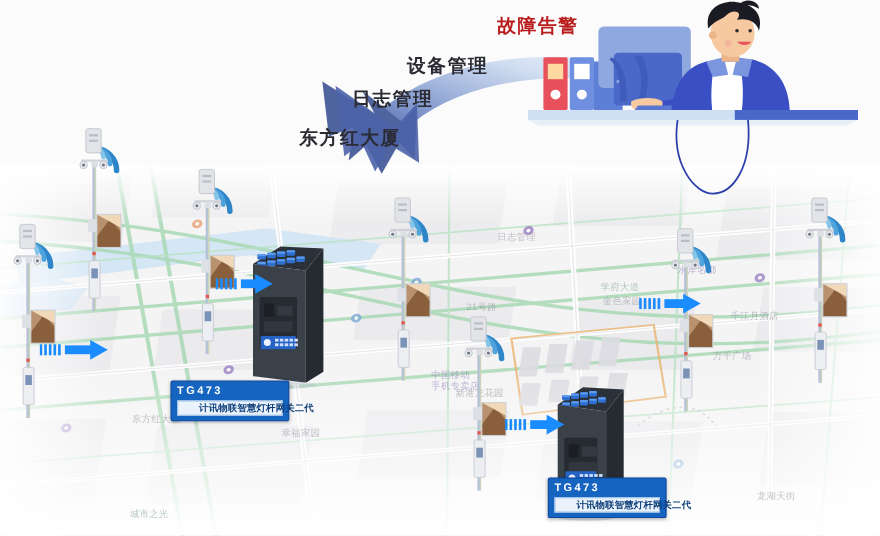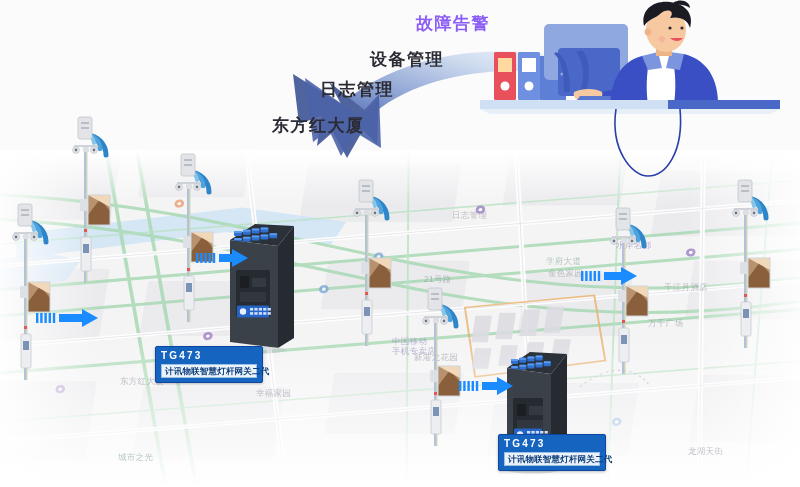--- a/index.html
+++ b/index.html
@@ -59,21 +59,21 @@
   .badge .b-name {
     display:block;
     margin-top:2px;
     background:#eaf2fb;
     border:1px solid #9cc0e4;
     color:#0d3d79;
     font-size:8.5px;
     font-weight:700;
     line-height:12px;
     letter-spacing:.2px;
-    padding:0 3px;
+    padding:0 19px;
     white-space:nowrap;
   }
 
   
   .abs { position:absolute; }
 </style>
 </head>
 <body>
 
 <div id="stage">
@@ -218,21 +218,21 @@
       <div class="poi " style="left: 414px; top: 352px;">新港龙花园</div>
       <div class="poi " style="left: 452px; top: 210px;">日志管理</div>
       <div class="poi " style="left: 424px; top: 274px;">21号路</div>
       <div class="poi g" style="left: 546px; top: 256px;">学府大道</div>
       <div class="poi " style="left: 548px; top: 268px;">金色家园</div>
       <div class="poi p" style="left: 616px; top: 240px;">水岸名都</div>
       <div class="poi " style="left: 664px; top: 282px;">千江月酒店</div>
       <div class="poi " style="left: 648px; top: 318px;">万千广场</div>
       <div class="poi " style="left: 120px; top: 376px;">东方红大厦</div>
       <div class="poi " style="left: 256px; top: 388px;">幸福家园</div>
-      <div class="poi g" style="left: 118px; top: 452px;">城市之光</div>
+      <div class="poi g" style="left: 118px; top: 462px;">城市之光</div>
       <div class="poi " style="left: 688px; top: 446px;">龙湖天街</div>
     </div>
 
   <svg class="abs" style="left:255px; top:20px;" width="320" height="145">
     <defs>
       <linearGradient id="arcGrad" x1="1" y1="0" x2="0" y2="1">
         <stop offset="0" stop-color="#f2f6fc"></stop>
         <stop offset="0.28" stop-color="#cfdcf0"></stop>
         <stop offset="0.62" stop-color="#8fa5d4"></stop>
         <stop offset="1" stop-color="#4158a8"></stop>
@@ -261,21 +261,21 @@
              L 104 96
              L 124 74
              L 126 128
              L 100 112
              L 86 136
              L 74 110
              L 58 122 Z" fill="#4c63a8" opacity=".9"></path>
   </svg>
 
   <div id="flow-layer">
-      <div class="flow-label" style="left: 416px; top: 12px; color: #8b5cf6;">故障告警</div>
+      <div class="flow-label" style="left: 452px; top: 12px; color: #b91c1c;">故障告警</div>
       <div class="flow-label" style="left: 370px; top: 48px; color: rgb(43, 43, 51);">设备管理</div>
       <div class="flow-label" style="left: 320px; top: 78px; color: rgb(43, 43, 51);">日志管理</div>
       <div class="flow-label" style="left: 272px; top: 114px; color: rgb(43, 43, 51);">东方红大厦</div>
     </div>
 
   <svg class="abs" style="left:470px; top:0;" width="330" height="180">
 
     <g>
       <rect x="24" y="52" width="22" height="48" rx="1.5" fill="#e8505b"></rect>
       <rect x="28" y="58" width="14" height="14" fill="#ffd9a0"></rect>

